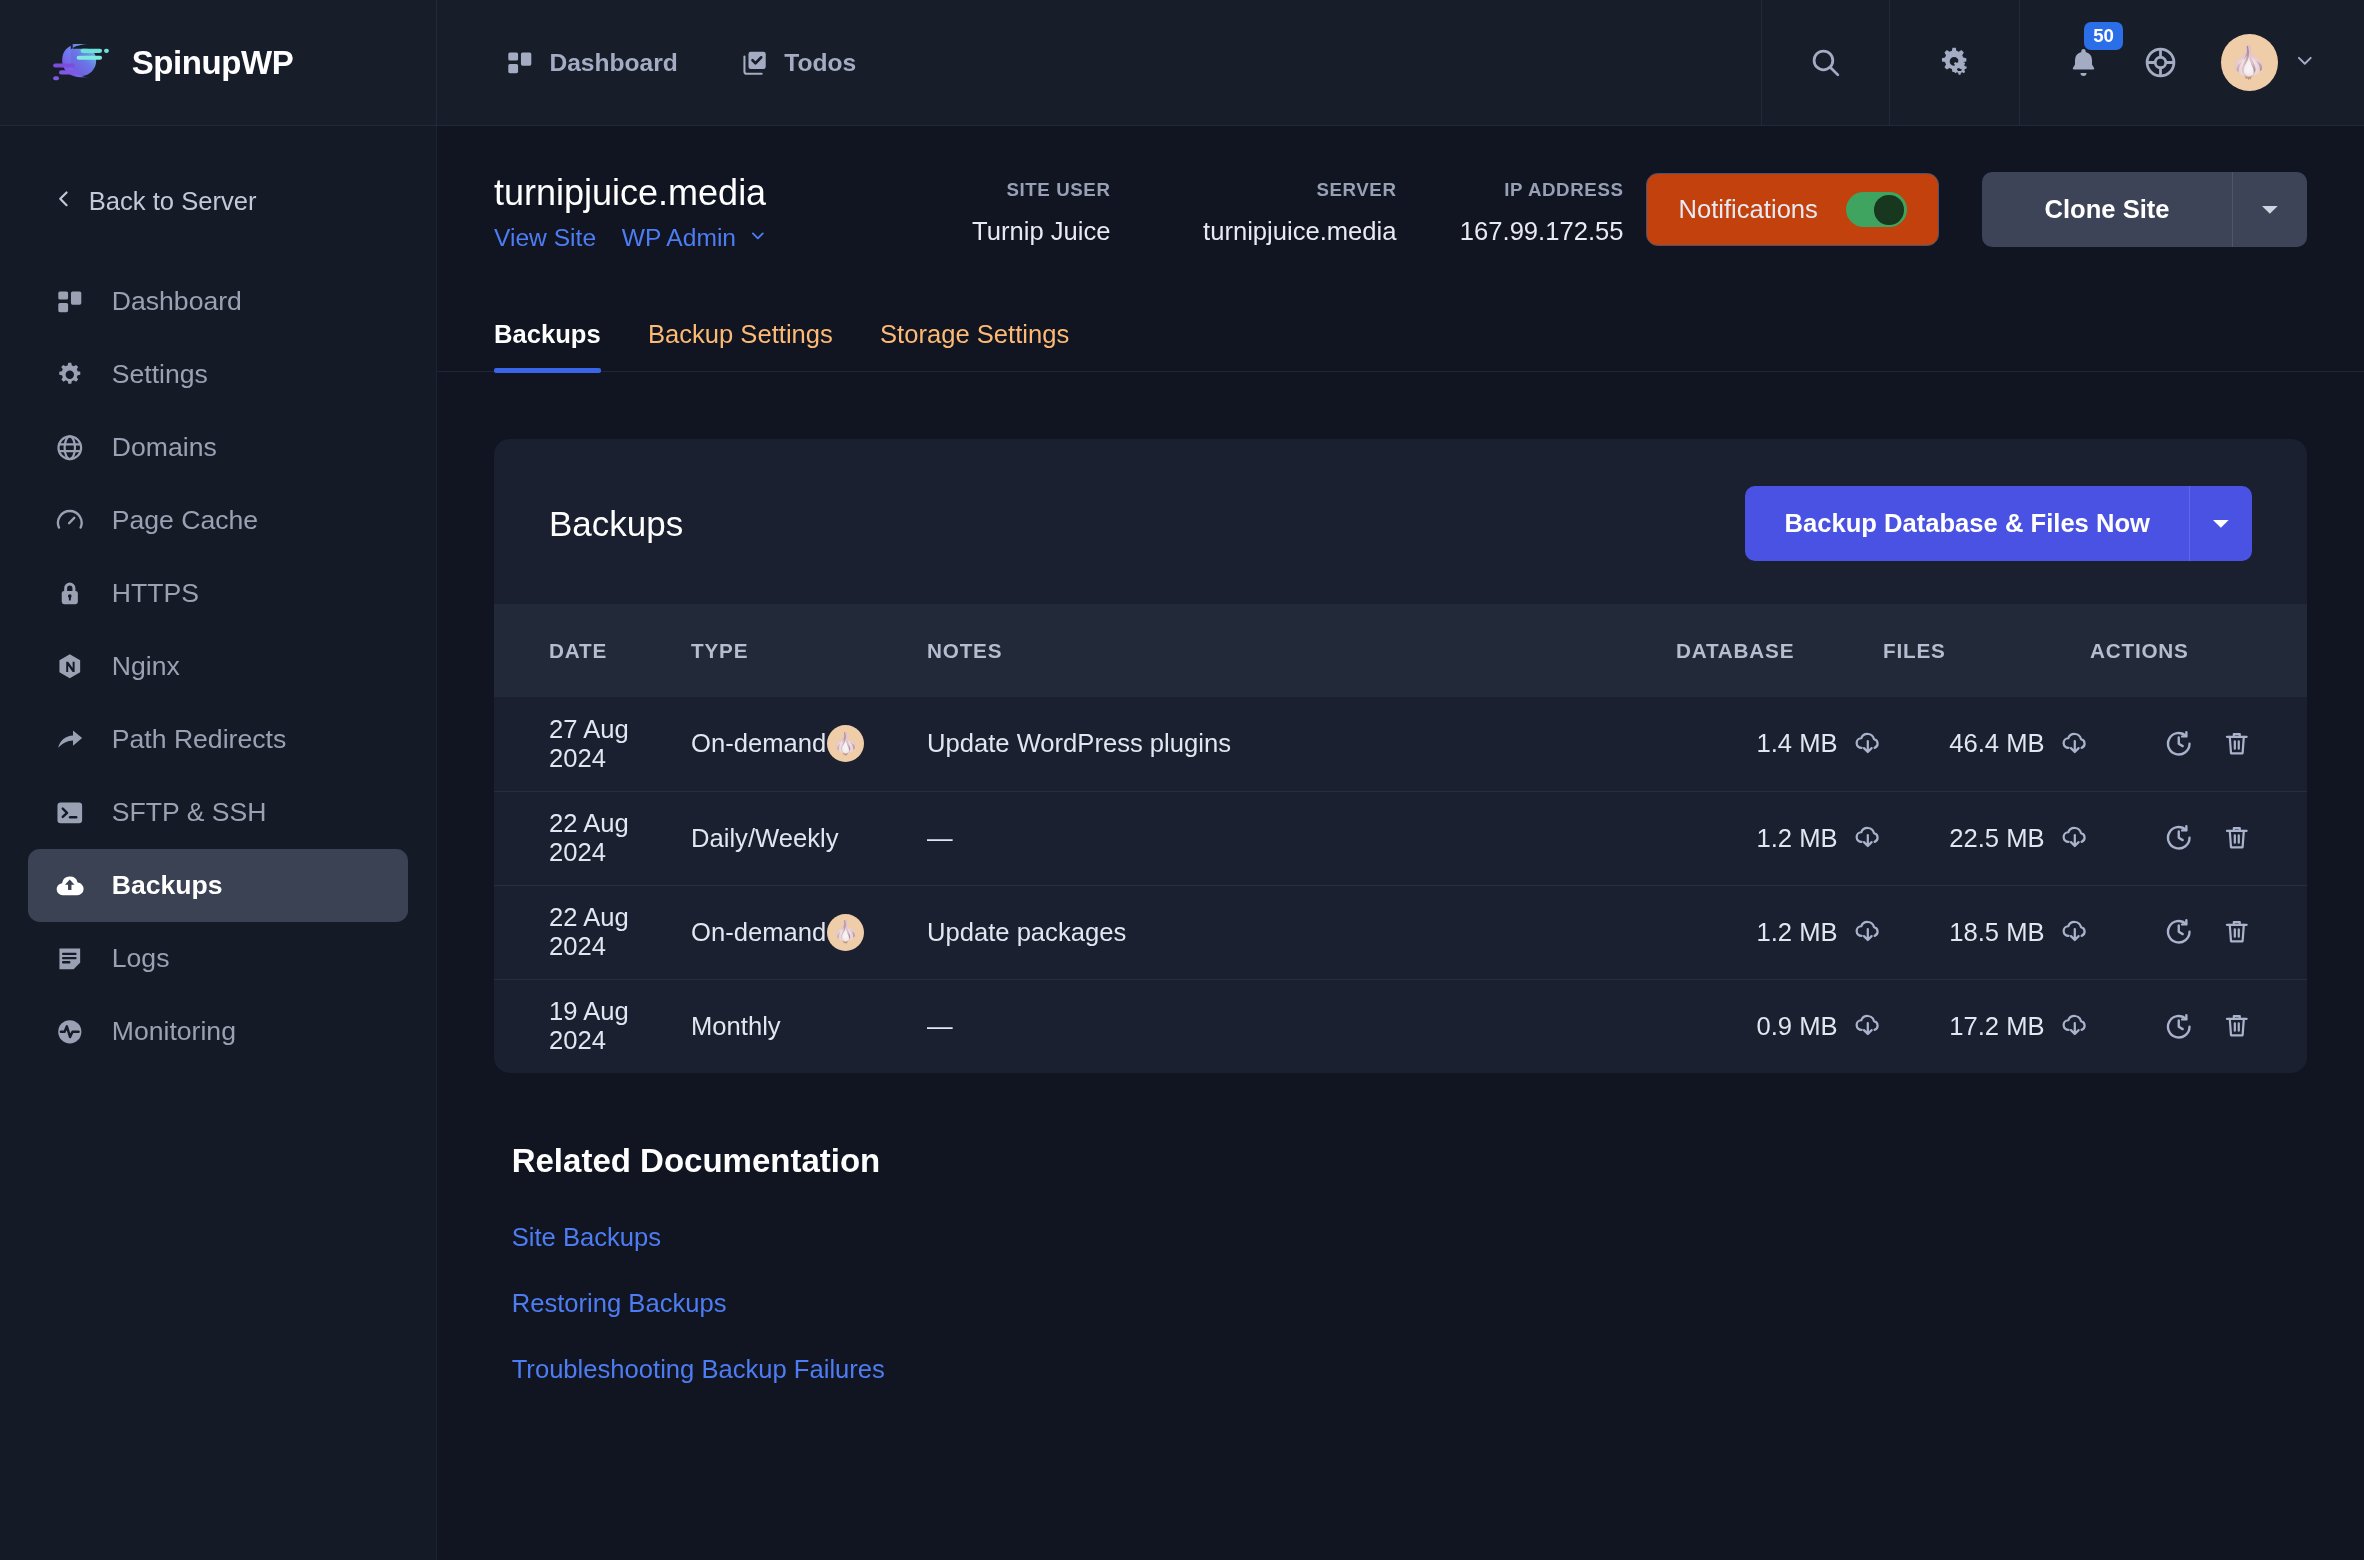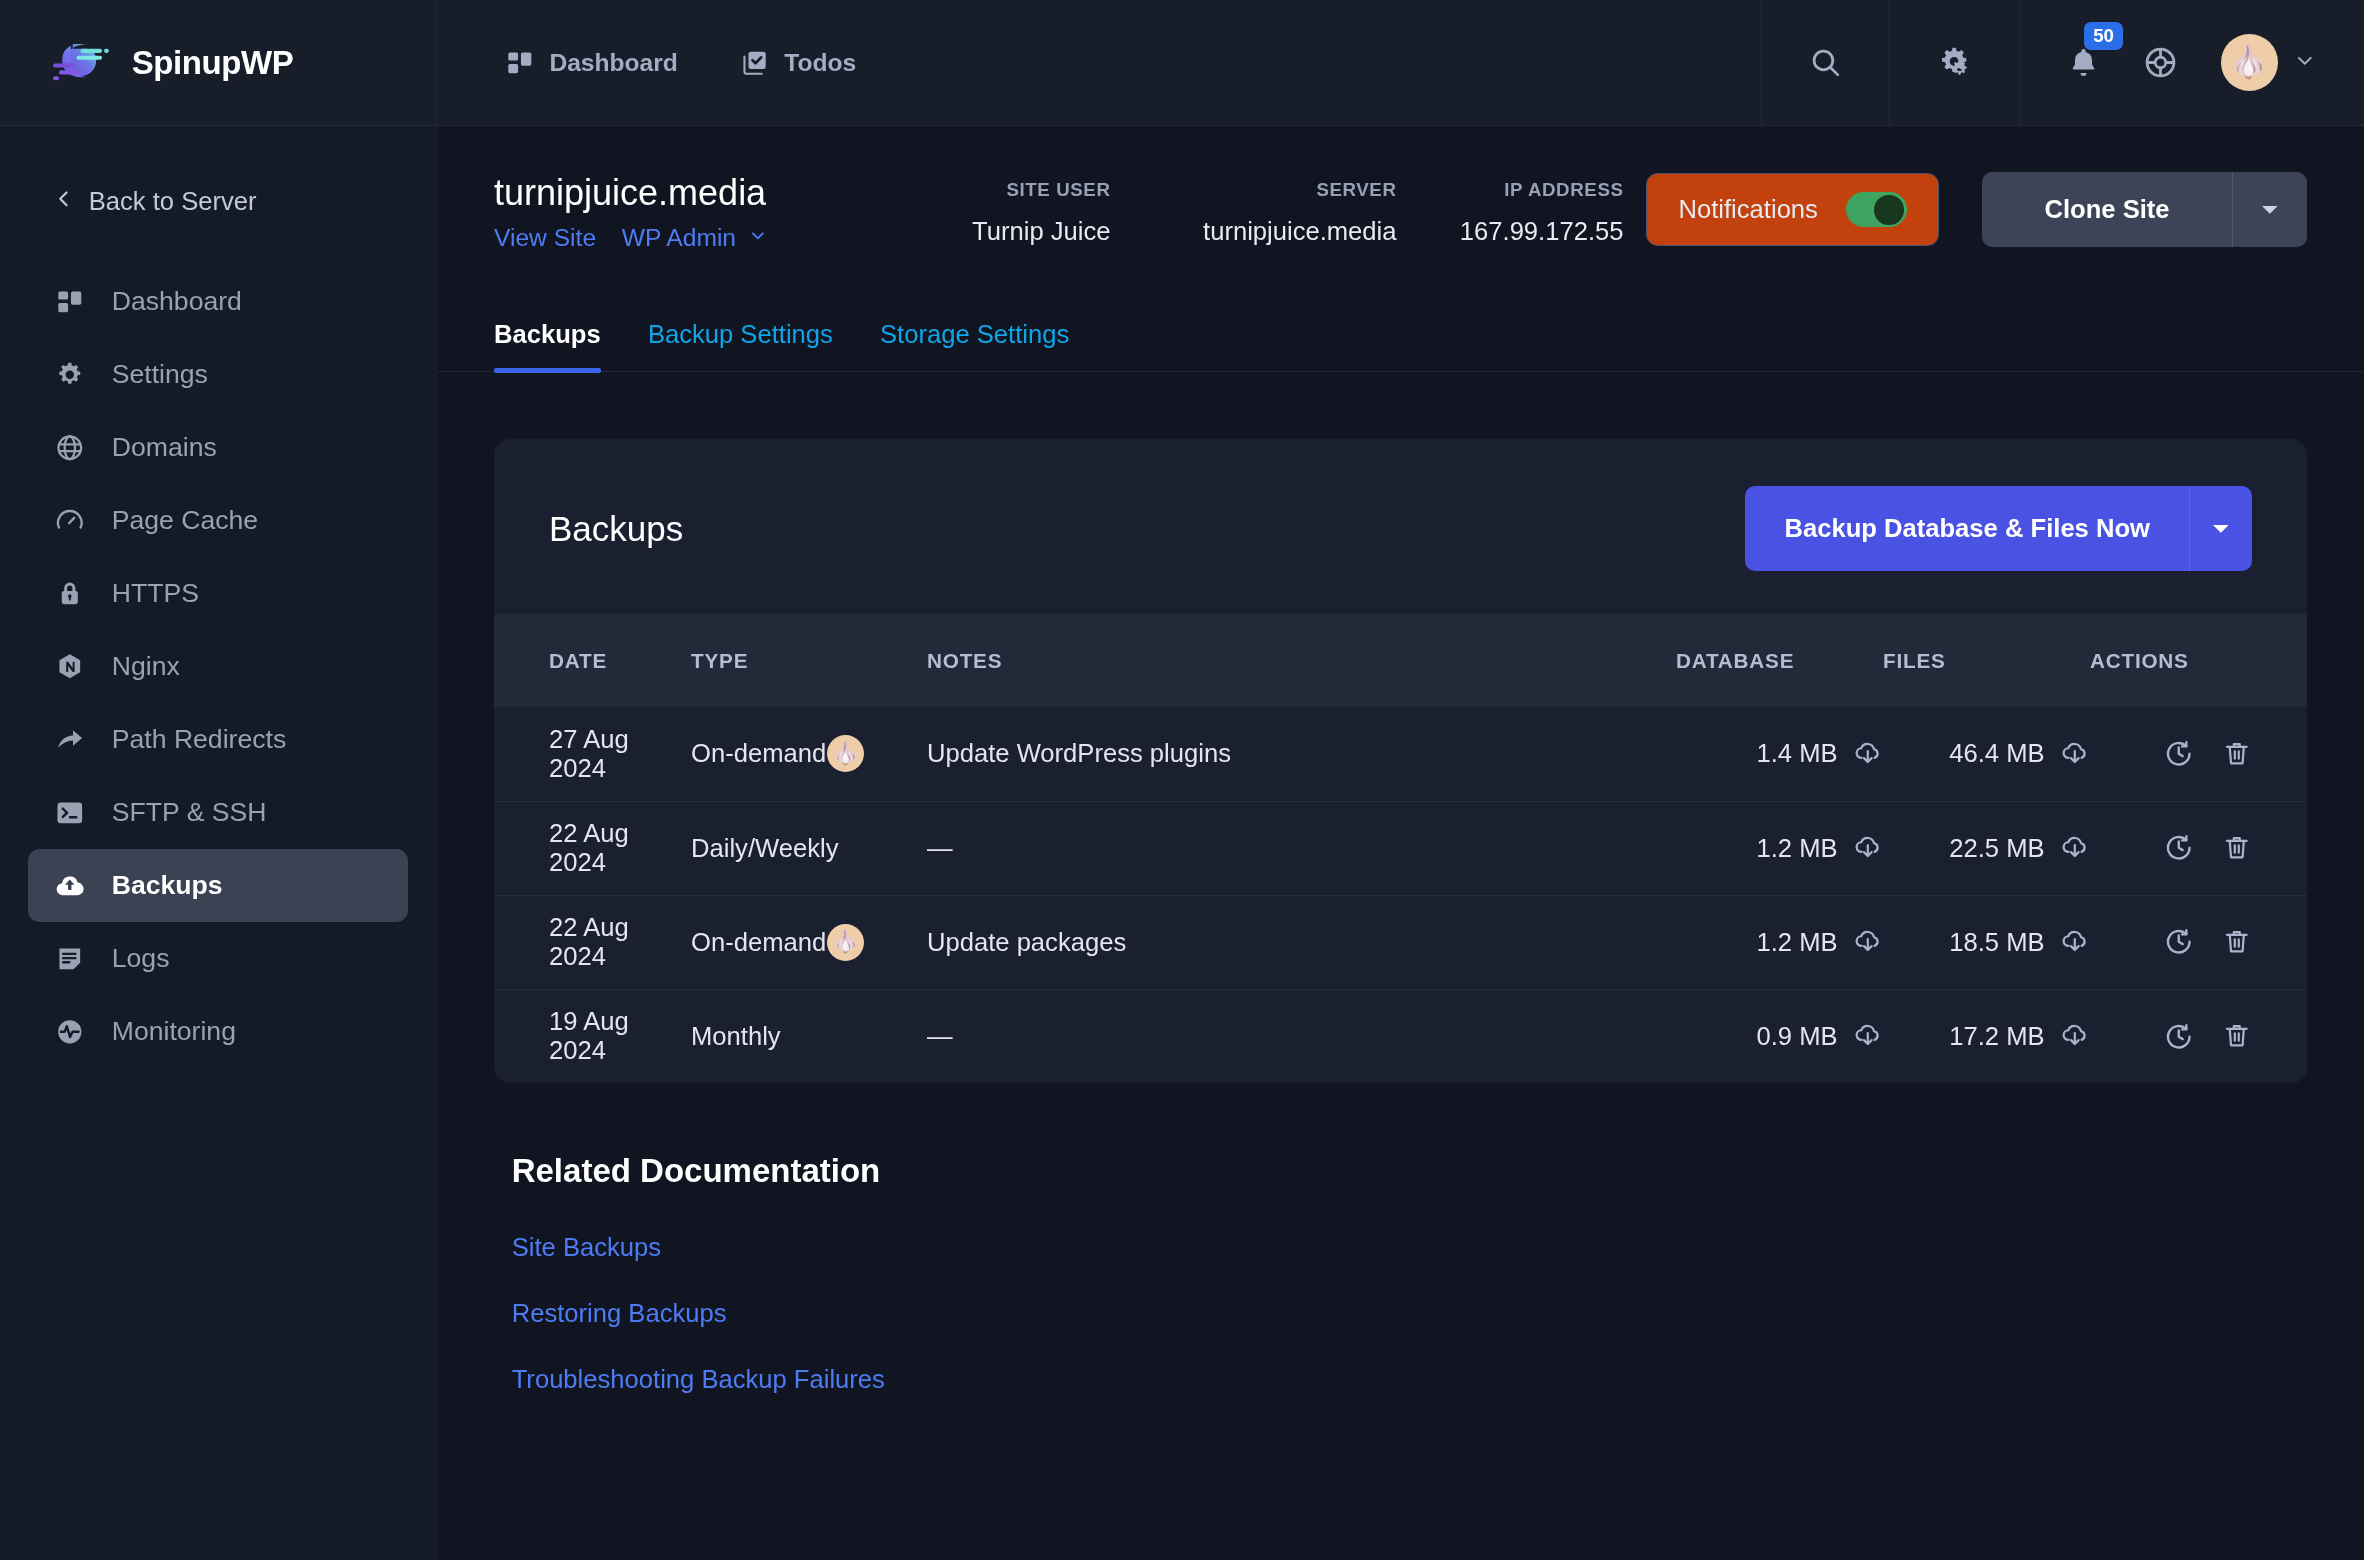--- a/index.html
+++ b/index.html
@@ -124,42 +124,42 @@
   .clone-caret {
     width: 75px; flex: 0 0 75px; display: flex; align-items: center; justify-content: center;
     border-left: 1px solid #4e5668; color: #cfd4e0;
   }
 
   .tabs {
     display: flex; align-items: flex-end; gap: 0; padding: 0 57px;
     border-bottom: 1px solid #202636; height: 79px; flex: 0 0 79px;
   }
   .tab {
-    font-size: 25.6px; color: #0ea5e9; padding: 0 23.6px 21.7px 23.6px; cursor: pointer;
+    font-size: 25.6px; color: #fdba74; padding: 0 23.6px 21.7px 23.6px; cursor: pointer;
     position: relative; font-weight: 400;
   }
   .tab:first-child { margin-left: -23.6px; }
   .tab.active { color: #ffffff; font-weight: 700; }
   .tab.active::after {
     content: ""; position: absolute; left: 23.6px; right: 23.6px; bottom: -2px;
     height: 4.9px; background: #3b65e8; border-radius: 2px;
   }
 
   .content { flex: 1 1 auto; overflow: hidden; padding: 67px 57px 0 57px; }
 
   .card {
     background: #1a2030; border-radius: 15.8px; overflow: hidden;
   }
   .card-head {
     display: flex; align-items: center; padding: 47px 55px 43px 55px;
   }
   .card-title { color: #ffffff; font-size: 35px; font-weight: 400; }
   .primary-btn {
     margin-left: auto; display: flex; align-items: stretch;
-    background: #4a52e4; border-radius: 9.9px; overflow: hidden; height: 85px; cursor: pointer;
+    background: #4a52e4; border-radius: 9.9px; overflow: hidden; height: 75px; cursor: pointer;
   }
   .primary-main {
     display: flex; align-items: center; justify-content: center; color: #ffffff;
     font-size: 25.6px; font-weight: 700; padding: 0 39px;
   }
   .primary-caret {
     width: 63px; flex: 0 0 63px; display: flex; align-items: center; justify-content: center;
     border-left: 1px solid #6068ea; color: #ffffff;
   }
 

